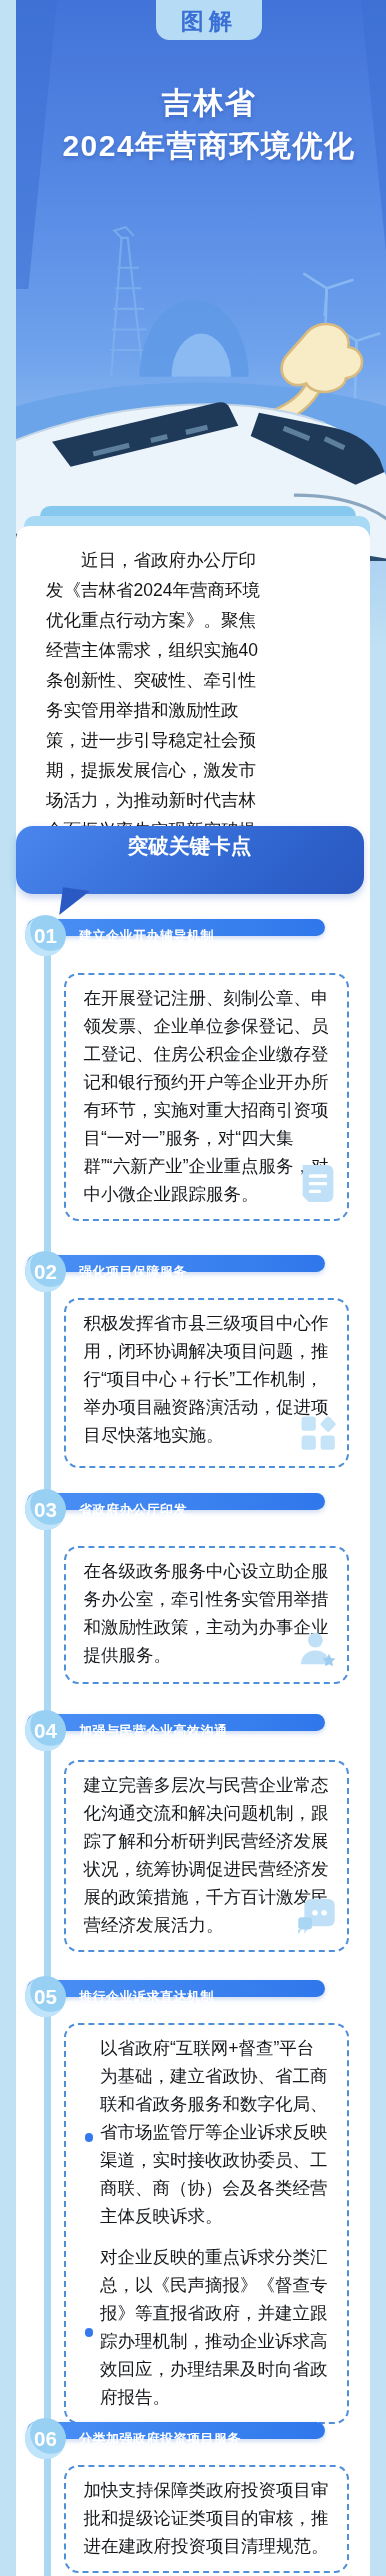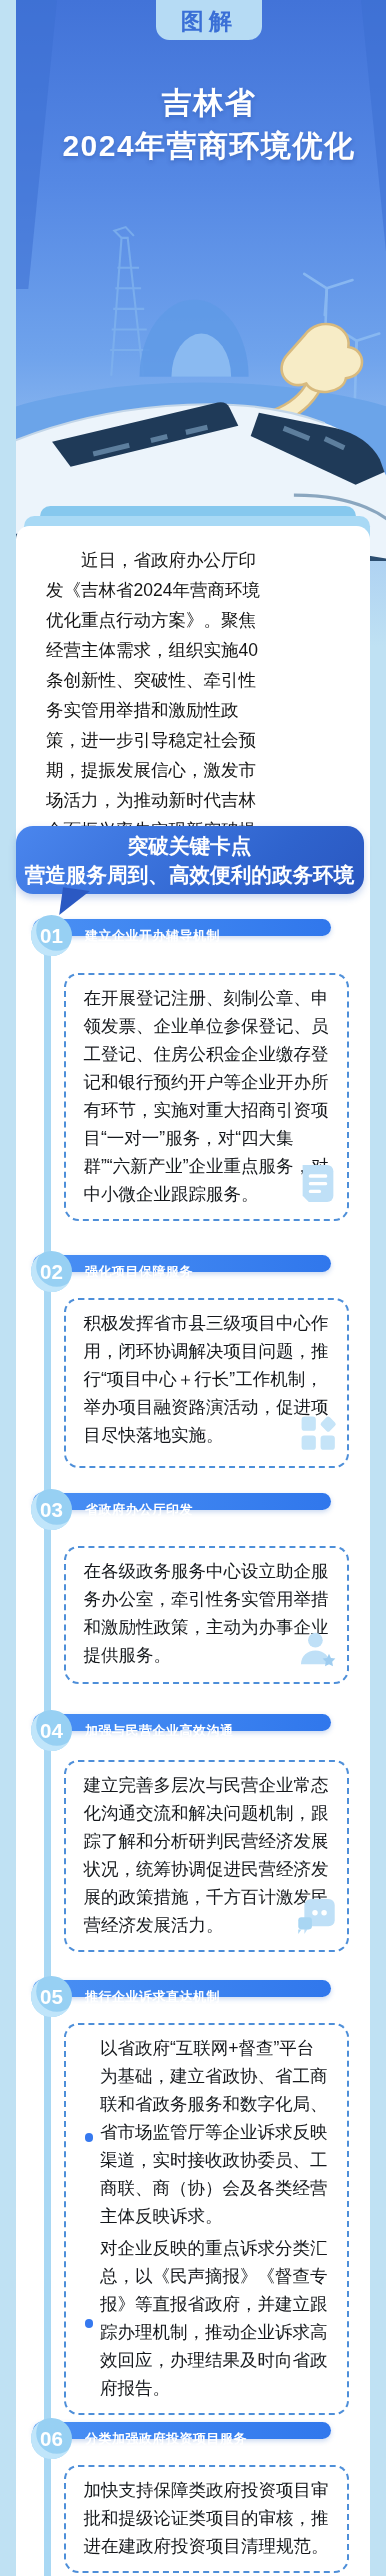--- a/index.html
+++ b/index.html
@@ -35,35 +35,35 @@
             background:linear-gradient(135deg,#4a86ee 0%,#2f63cd 70%,#2a57c0 100%);
             color:#ffffff; font-weight:bold; font-size:20.6px; text-align:center; padding-top:5.2px;
             line-height:29px; box-shadow:0 3.1px 7.2px rgba(40,90,190,.25); }
   .bubble-tail { position:absolute; left:61px; top:889px; width:0; height:0;
                  border-left:27px solid #2b59c3; border-bottom:28px solid transparent;
                  transform:rotate(8deg); }
 
   
   .connector { position:absolute; left:44px; top:935px; width:6.7px; height:2166px; background:#a9d8f4; }
   .item { position:absolute; left:0; width:386px; }
-  .pill { position:absolute; left:33px; top:0; width:298px; height:17px; border-radius:17.5px;
+  .pill { position:absolute; left:27px; top:0; width:298px; height:17px; border-radius:17.5px;
           background:linear-gradient(90deg,#4a90f4 0%,#3077ec 100%);
           box-shadow:0 2.1px 5.2px rgba(40,100,200,.25); }
   .pill-title { position:absolute; left:52px; top:0; right:8.2px; line-height:33px;
                 color:#ffffff; font-weight:bold; font-size:13px; letter-spacing:0.5px;
                 white-space:nowrap; overflow:hidden; }
   .num-circle { position:absolute; left:-2.1px; top:-4.1px; width:41px; height:41px; border-radius:50%;
                 background:#97d0f3; box-shadow:inset 5.2px -5.2px 0 #c0e5fa;
                 color:#ffffff; font-weight:bold; font-size:20.6px; text-align:center; line-height:41px; }
   .box { position:absolute; left:64px; width:285px; background:#ffffff;
          border:2.1px dashed #4e8fd9; border-radius:14.4px; padding:9.3px 17.5px 10.3px 17.5px;
          font-size:17.5px; line-height:28px; color:#15181c; font-weight:500; }
   .box p.para { margin:0; }
   .bullet-row { display:flex; align-items:center; }
-  .bullet-row + .bullet-row { margin-top:4px; }
+  .bullet-row + .bullet-row { margin-top:13px; }
   .bullet-dot { flex:0 0 auto; width:8.2px; height:8.2px; border-radius:50%; background:#3679ef; margin:10.3px 7.2px 0 1px; }
   .bullet-text { flex:1 1 auto; }
   .box-icon { position:absolute; right:9.3px; bottom:5.2px; pointer-events:none; }
 </style>
 </head>
 <body>
 
 <div id="canvas">
 
   <div class="hero">
@@ -119,21 +119,20 @@
   </div>
 
   <div class="layer-bar b1"></div>
   <div class="layer-bar b2"></div>
   <div class="panel"></div>
 
   <div class="intro-text">近日，省政府办公厅印发《吉林省2024年营商环境优化重点行动方案》。聚焦经营主体需求，组织实施40条创新性、突破性、牵引性务实管用举措和激励性政策，进一步引导稳定社会预期，提振发展信心，激发市场活力，为推动新时代吉林全面振兴率先实现新突破提供强有力支撑。</div>
 
   <div class="bubble">
     <div>突破关键卡点</div>
-    <div>营造服务周到、高效便利的政务环境</div>
   </div>
   <div class="bubble-tail"></div>
 
   <div class="connector"></div>
   <div id="items">
       <div class="item" style="top: 919px;">
     <div class="pill">
       <div class="num-circle">01</div>
       <div class="pill-title">建立企业开办辅导机制</div>
     </div>

